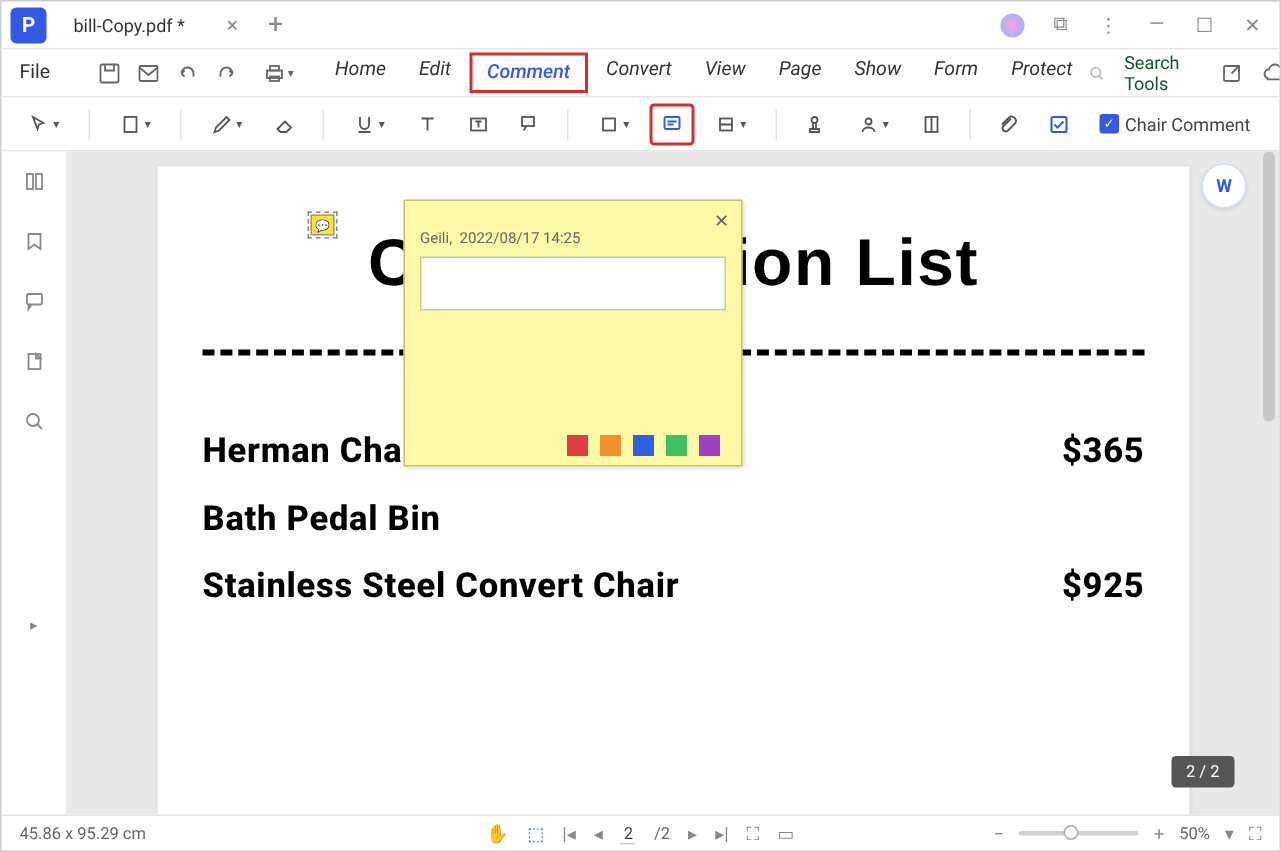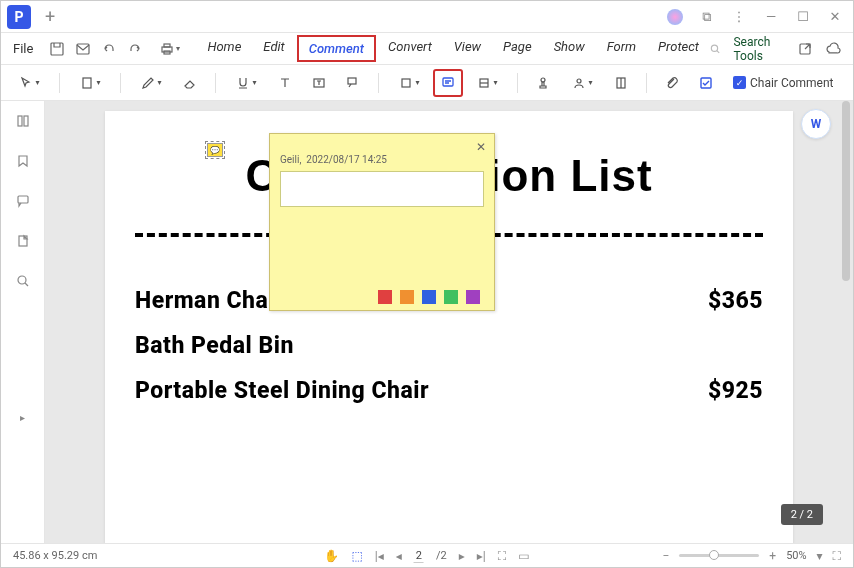--- a/index.html
+++ b/index.html
@@ -8,21 +8,21 @@
     .title-bar { height: 32px; background: #fff; display: flex; align-items: center; border-bottom: 1px solid #e5e5e5; }
     .app-icon { width: 24px; height: 24px; background: #3558e6; border-radius: 4px; margin: 0 6px; display: flex; align-items: center; justify-content: center; color: #fff; font-weight: bold; font-size: 14px; }
     .tab { display: flex; align-items: center; height: 28px; padding: 0 12px; background: #fff; border-radius: 4px 4px 0 0; font-size: 12px; color: #333; gap: 8px; }
     .tab-close { font-size: 14px; color: #888; cursor: pointer; margin-left: 20px; }
     .new-tab { color: #888; font-size: 18px; margin-left: 8px; cursor: pointer; }
     .title-bar-right { margin-left: auto; display: flex; align-items: center; gap: 4px; padding-right: 4px; }
     .title-icon, .win-btn { width: 28px; height: 28px; display: flex; align-items: center; justify-content: center; color: #888; cursor: pointer; font-size: 13px; }
     .ai-circle { width: 16px; height: 16px; border-radius: 50%; background: radial-gradient(circle, #ffa0e0, #80c0ff); }
     
     .menu-bar { height: 32px; background: #fff; display: flex; align-items: center; border-bottom: 1px solid #e5e5e5; padding: 0 4px; }
-    .file-menu { padding: 0 8px; font-size: 13px; color: #333; margin-right: 4px; }
+    .file-menu { padding: 0 8px; font-size: 13px; color: #333; margin-right: 20px; }
     .qa-icons { display: flex; gap: 2px; margin-right: 16px; }
     .qa-icon { width: 24px; height: 24px; display: flex; align-items: center; justify-content: center; color: #666; cursor: pointer; }
     .main-tabs { display: flex; gap: 2px; }
     .main-tab { padding: 4px 10px; font-size: 13px; color: #333; cursor: pointer; font-style: italic; }
     .main-tab.highlighted { border: 2px solid #d03030; color: #3558e6; font-weight: 500; }
     .menu-bar-right { margin-left: auto; display: flex; align-items: center; gap: 8px; padding-right: 8px; }
     .search-tools { font-size: 12px; color: #14532d; display: flex; align-items: center; gap: 12px; }
     
     .toolbar { height: 36px; background: #fff; display: flex; align-items: center; border-bottom: 1px solid #e5e5e5; padding: 0 8px; gap: 4px; }
     .tool-btn { width: 30px; height: 28px; display: flex; align-items: center; justify-content: center; color: #555; cursor: pointer; border-radius: 3px; position: relative; }
@@ -66,20 +66,24 @@
     .zoom-slider { width: 80px; height: 3px; background: #d0d0d0; position: relative; border-radius: 2px; }
     .zoom-thumb { position: absolute; left: 30px; top: -4px; width: 10px; height: 10px; background: #fff; border: 1px solid #aaa; border-radius: 50%; }
     
     svg { width: 16px; height: 16px; }
   </style>
 </head>
 <body>
 
 <div class="title-bar">
   <div class="app-icon">P</div>
+  <div class="tab">
+    <span>bill-Copy.pdf *</span>
+    <span class="tab-close">×</span>
+  </div>
   <div class="new-tab">+</div>
   <div class="title-bar-right">
     <div class="title-icon">
         <div class="ai-circle"></div>
       </div>
     <div class="title-icon">⧉</div>
     <div class="title-icon">⋮</div>
     <div class="win-btn">—</div>
     <div class="win-btn">☐</div>
     <div class="win-btn">✕</div>
@@ -310,21 +314,21 @@
       <div class="dash-line"></div>
       <div class="items">
         <div class="item-row">
             <span>Herman Chair</span>
             <span>$365</span>
           </div>
         <div class="item-row">
             <span>Bath Pedal Bin</span>
           </div>
         <div class="item-row">
-            <span>Portable Steel Dining Chair</span>
+            <span>Stainless Steel Convert Chair</span>
             <span>$925</span>
           </div>
       </div>
     </div>
   </div>
 </div>
 
 <div class="sticky-note">
   <div class="sticky-close">✕</div>
   <div class="sticky-meta">

